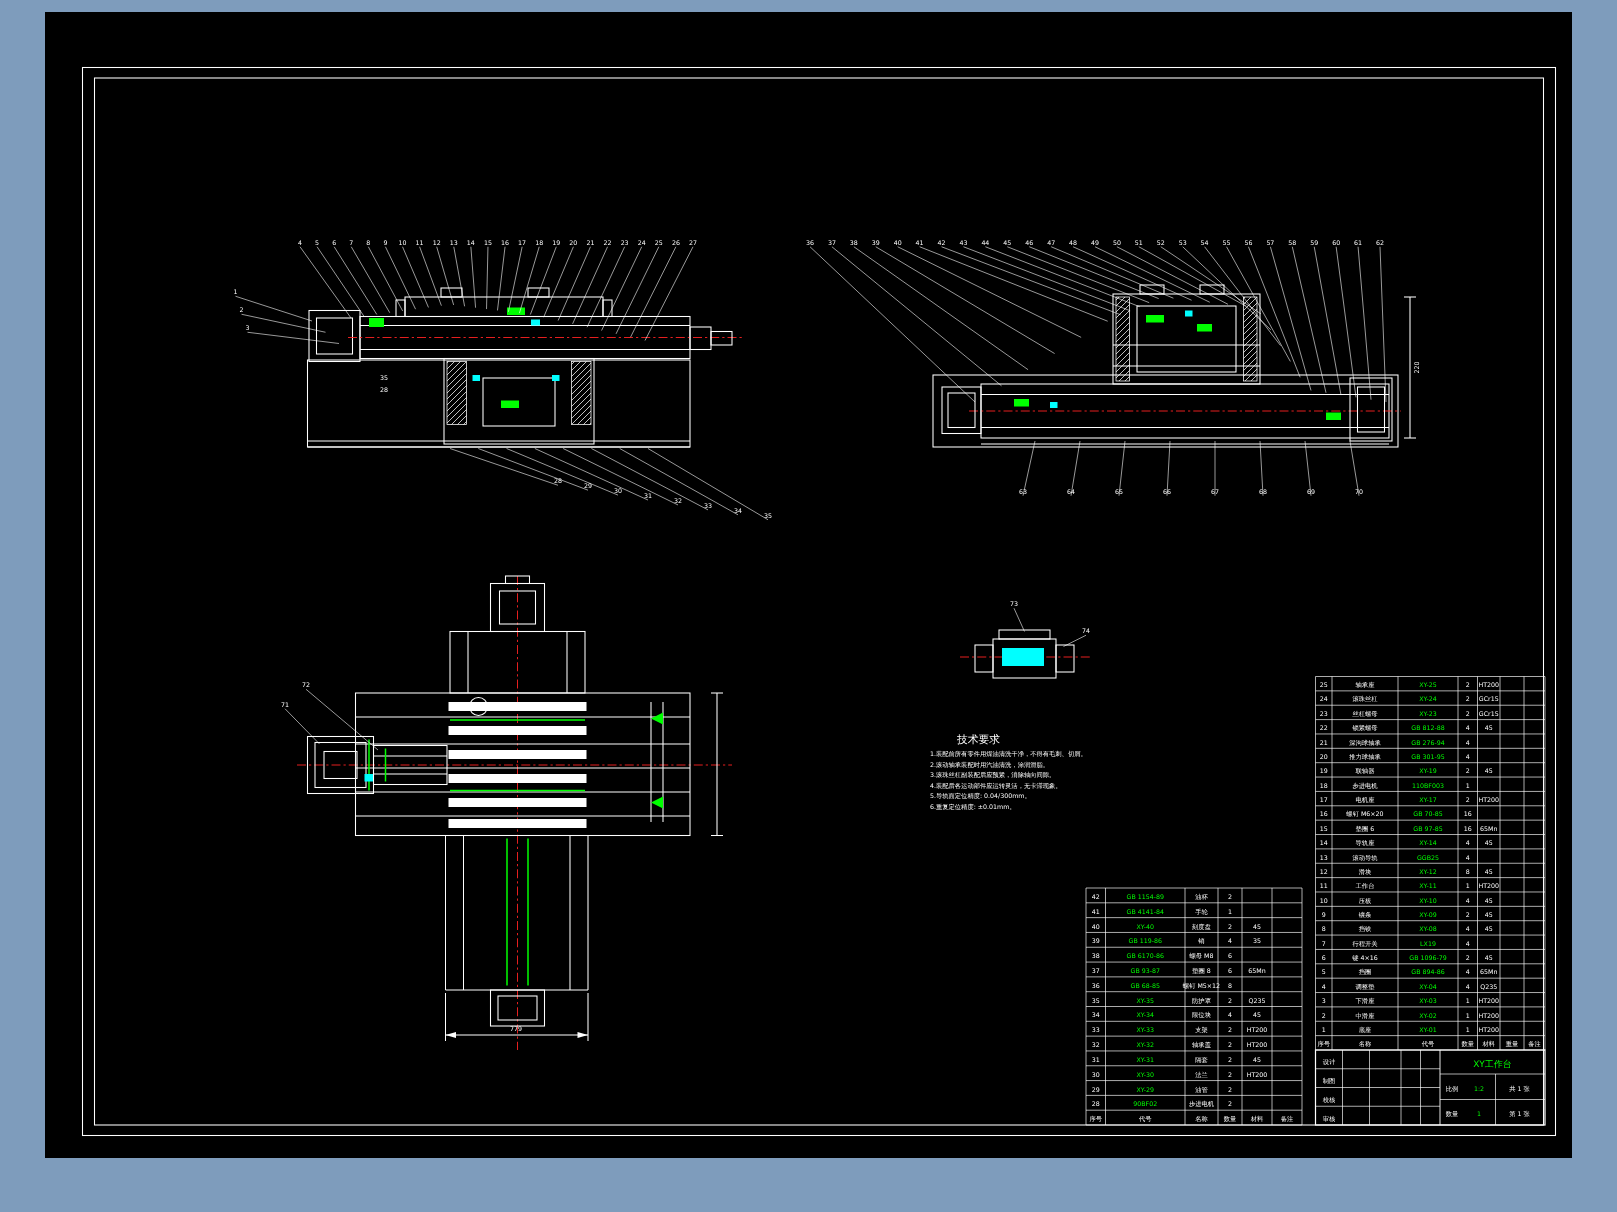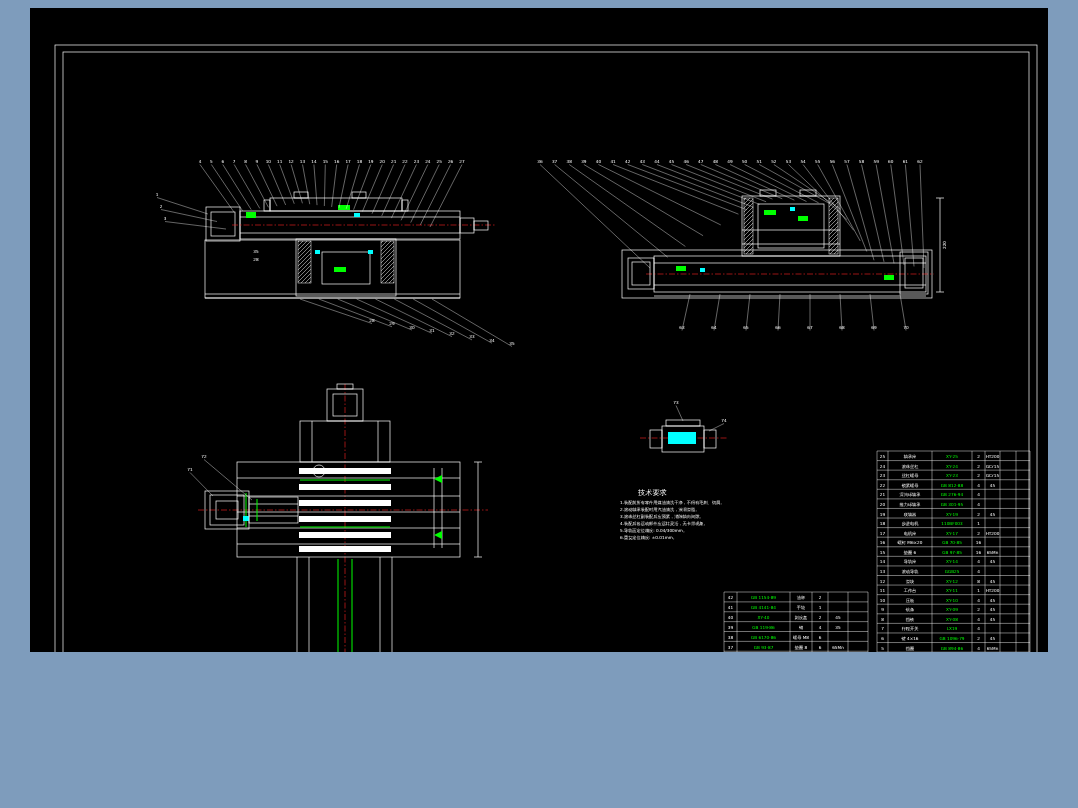--- a/index.html
+++ b/index.html
@@ -1,16 +1,16 @@
 <!DOCTYPE html>
 <html><head>
 <meta charset="utf-8">
 <style>
   html,body{margin:0;padding:0;background:#7e9cbc;}
-  #stage{position:relative;width:1078px;height:652px;background:#7e9cbc;overflow:hidden;}
+  #stage{position:relative;width:1078px;height:772px;background:#7e9cbc;overflow:hidden;}
   svg{display:block;}
   .w{stroke:#ffffff;fill:none;stroke-width:.7;}
   .wf{fill:#ffffff;stroke:none;}
   .hatch{fill:url(#hatch);stroke:#ffffff;stroke-width:.5;}
   .g{stroke:#00ff00;fill:none;stroke-width:1;}
   .gf{fill:#00ff00;stroke:none;}
   .cf{fill:#00ffff;stroke:none;}
   .r{stroke:#ff2222;fill:none;stroke-width:.6;stroke-dasharray:6 2 1.5 2;}
   text{font-family:"DejaVu Sans",sans-serif;fill:#ffffff;}
   .t4{font-size:4.2px;}

